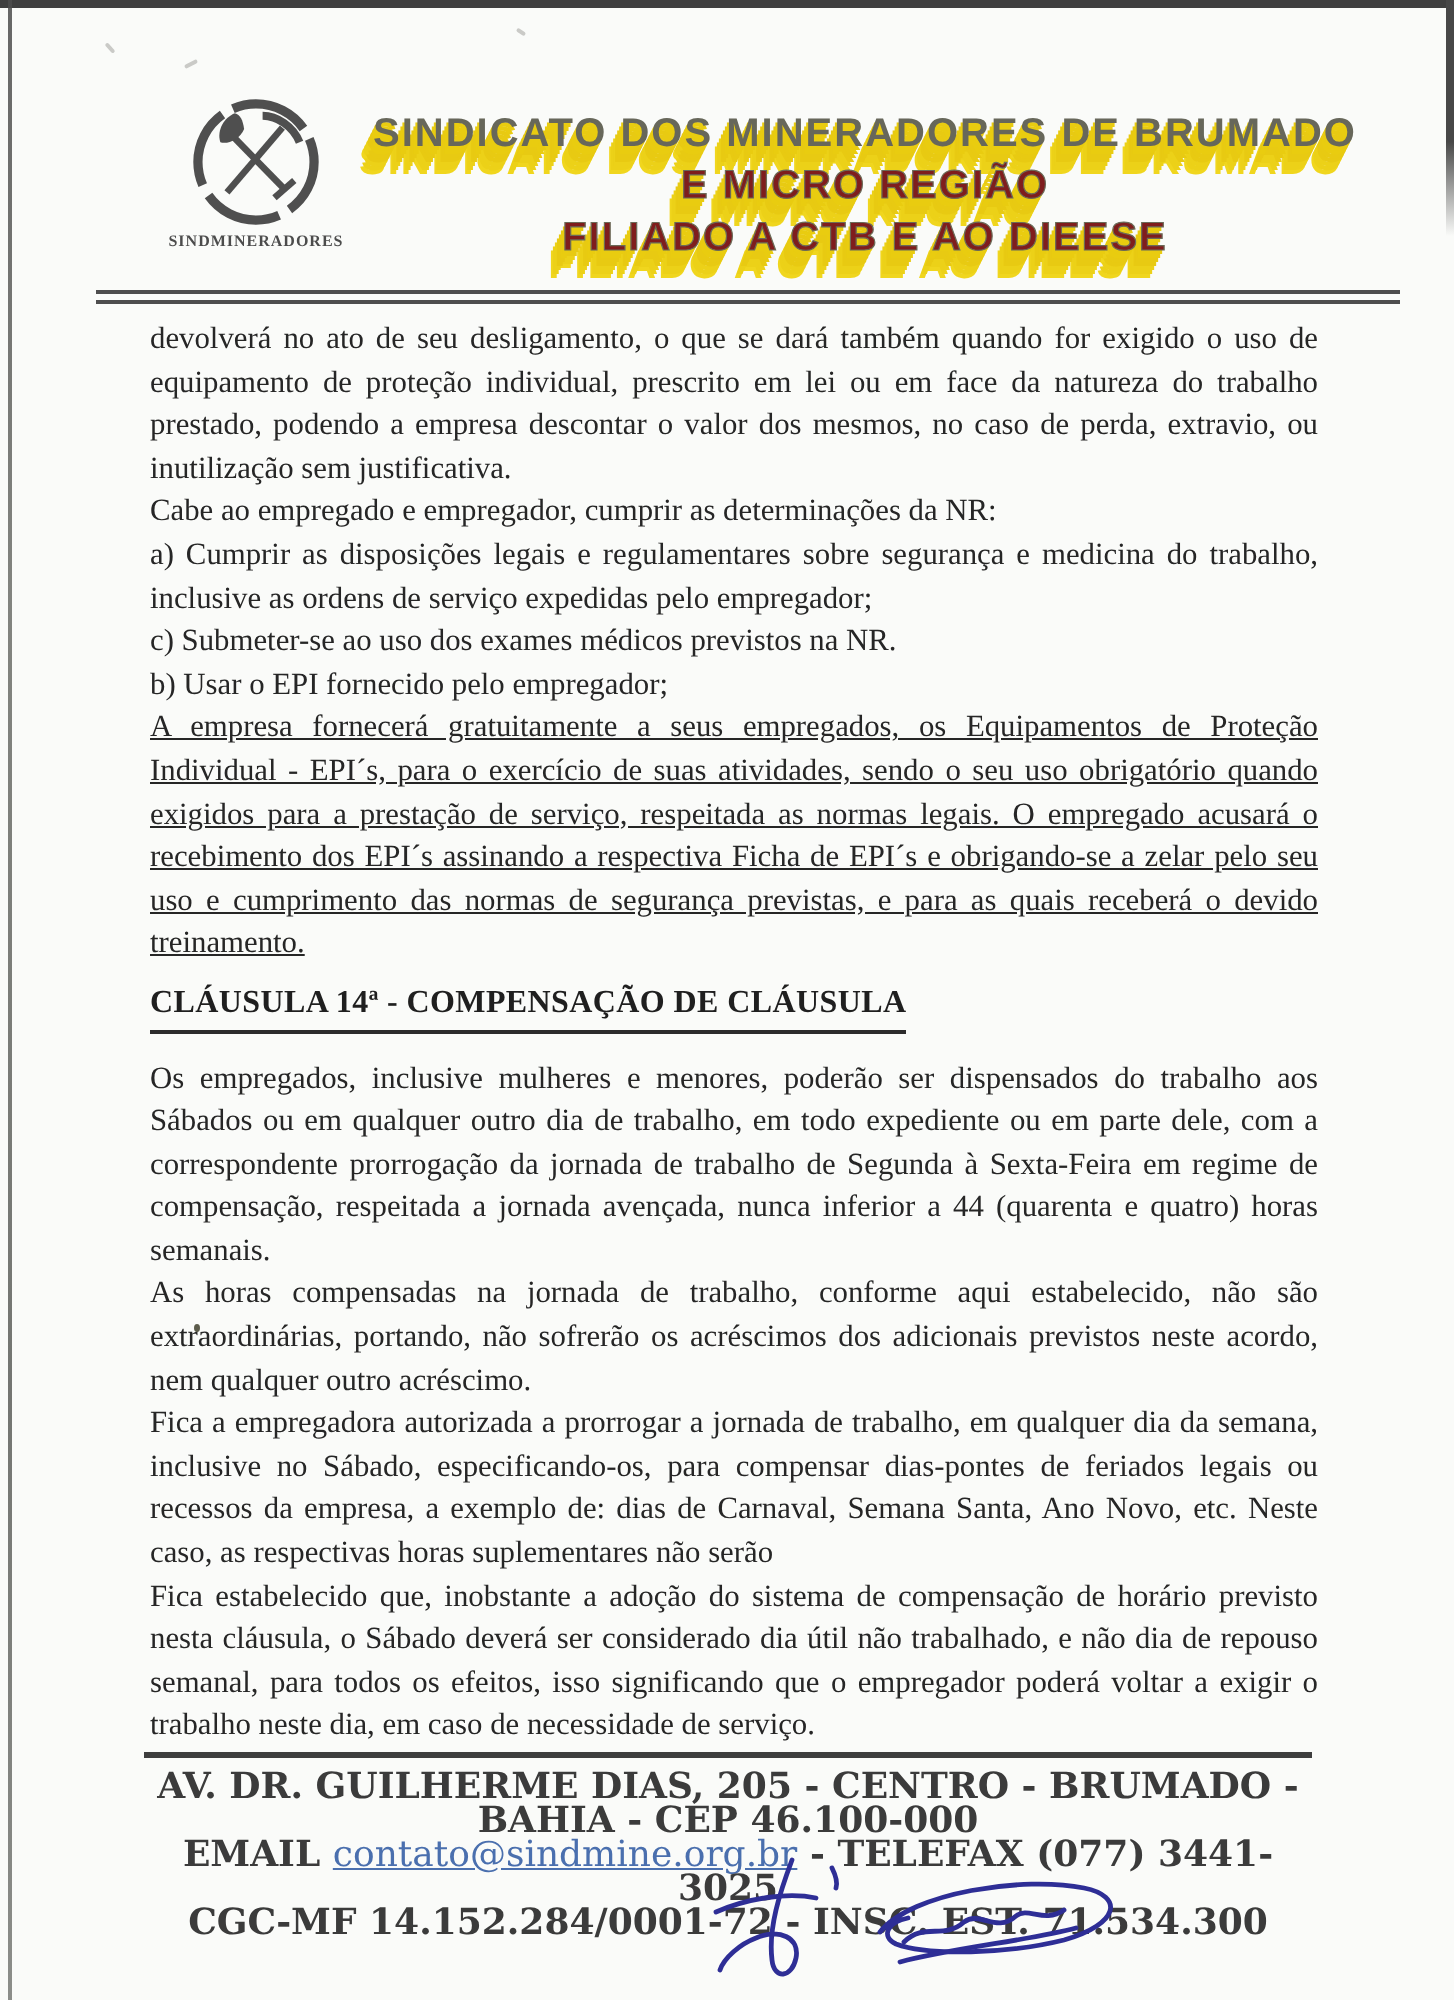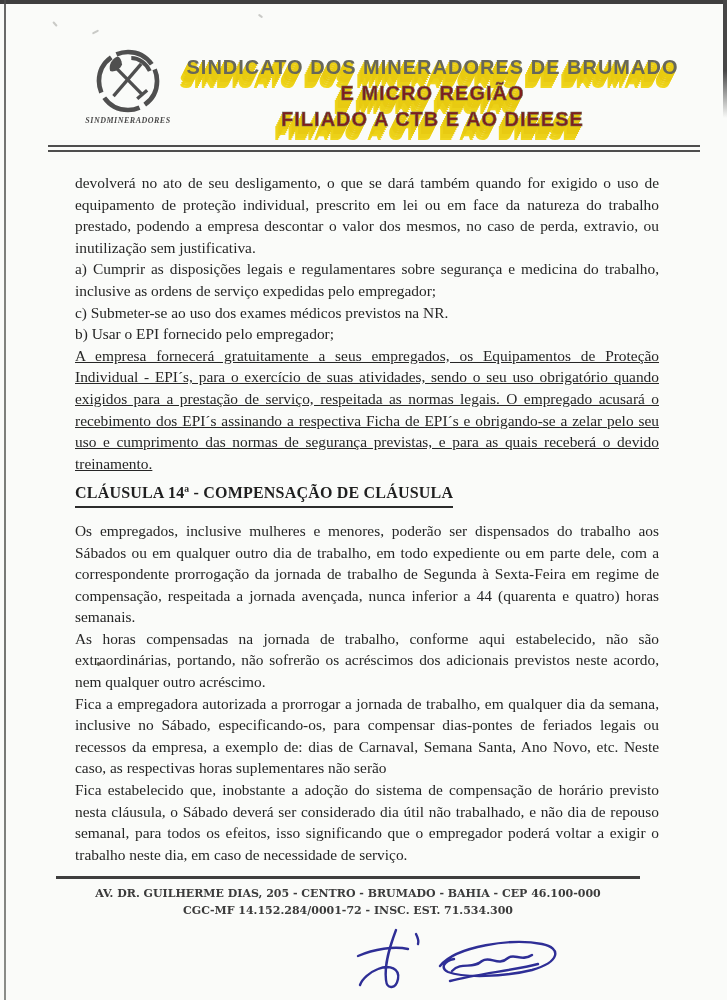--- a/index.html
+++ b/index.html
@@ -21,45 +21,45 @@
   .pencil-mark{position:absolute;background:#9a9a96;opacity:.5;border-radius:1px;}
   .m1{left:52px;top:23px;width:6px;height:2px;transform:rotate(48deg);}
   .m2{left:92px;top:31px;width:7px;height:2px;transform:rotate(-28deg);}
   .m3{left:258px;top:15px;width:5px;height:2px;transform:rotate(35deg);}
 
   
   .header{position:absolute;top:40px;left:0;width:727px;display:flex;align-items:flex-start;}
   .logo-wrap{margin-left:80px;width:96px;text-align:center;flex:none;}
   .logo-svg{width:66px;height:66px;display:block;margin:8px auto 2px;}
   .logo-caption{font-family:"Liberation Serif",serif;font-weight:bold;font-size:8px;
-    letter-spacing:.5px;color:#4c4c4c;white-space:nowrap;font-style:italic;}
+    letter-spacing:.5px;color:#4c4c4c;white-space:nowrap;}
   .titles{flex:1;text-align:center;padding-right:38px;padding-top:14px;}
   .brand-line{
     font-family:"Liberation Sans",sans-serif;font-weight:bold;
     font-size:20px;line-height:26px;letter-spacing:1px;
     color:#67675a;white-space:nowrap;
     text-shadow:-1px 2px 0 #e9cc10,-2px 4px 0 #e9cc10,-3px 6px 0 #e8ca12,
                 -4px 8px 0 #e8ca12,-5px 10px 0 #ecd118,-6px 12px 0 #ecd118,-7px 14px 0 #f0d61e;
   }
   .brand-line.gold{color:#7f1d1d;-webkit-text-stroke:.6px #6b6b58;}
   .header-rule{position:absolute;top:145px;left:48px;width:652px;height:3px;
     border-top:2px solid #4e4e4e;border-bottom:2px solid #4e4e4e;}
 
   
-  .content{position:absolute;top:172px;left:75px;width:584px;
+  .content{position:absolute;top:159px;left:75px;width:584px;
     font-size:15.4px;line-height:21.6px;color:#262626;text-align:justify;}
   .content p{margin:0;}
   .content p.gap-before{text-decoration:underline;}
   .clause-heading{margin:8px 0 12px;font-weight:bold;font-size:16px;letter-spacing:.2px;color:#1f1f1f;}
   .clause-heading span{border-bottom:2px solid #2c2c2c;padding-bottom:2px;display:inline-block;}
   .ink-dot{position:absolute;left:97px;top:662px;width:3px;height:4px;background:#35351f;border-radius:50%;opacity:.8;}
 
   
-  .footer{position:absolute;top:876px;left:56px;width:584px;text-align:center;
-    font-family:"DejaVu Serif",serif;font-weight:bold;font-size:11px;
+  .footer{position:absolute;top:876px;left:72px;width:584px;text-align:center;
+    font-family:"DejaVu Serif",serif;font-weight:bold;font-size:18px;
     line-height:17px;color:#3b3b3b;}
   .footer-rule{height:3px;background:#3e3e3e;margin-bottom:6px;}
   .footer a{color:#4a6fae;text-decoration:underline;font-weight:normal;}
   .signature{position:absolute;left:352px;top:926px;width:216px;height:72px;}
 </style>
 </head>
 <body>
 
 <div class="page">
 
@@ -92,39 +92,45 @@
     <div class="titles">
       <div class="brand-line">SINDICATO DOS MINERADORES DE BRUMADO</div>
       <div class="brand-line gold">E MICRO REGIÃO</div>
       <div class="brand-line gold">FILIADO A CTB E AO DIEESE</div>
     </div>
   </div>
   <div class="header-rule"></div>
 
   <div class="content">
     <p>devolverá no ato de seu desligamento, o que se dará também quando for exigido o uso de equipamento de proteção individual, prescrito em lei ou em face da natureza do trabalho prestado, podendo a empresa descontar o valor dos mesmos, no caso de perda, extravio, ou inutilização sem justificativa.</p>
+    <p>Cabe ao empregado e empregador, cumprir as determinações da NR:</p>
     <p>a) Cumprir as disposições legais e regulamentares sobre segurança e medicina do trabalho, inclusive as ordens de serviço expedidas pelo empregador;</p>
     <p>c) Submeter-se ao uso dos exames médicos previstos na NR.</p>
     <p>b) Usar o EPI fornecido pelo empregador;</p>
     <p class="gap-before">A empresa fornecerá gratuitamente a seus empregados, os Equipamentos de Proteção Individual - EPI´s, para o exercício de suas atividades, sendo o seu uso obrigatório quando exigidos para a prestação de serviço, respeitada as normas legais. O empregado acusará o recebimento dos EPI´s assinando a respectiva Ficha de EPI´s e obrigando-se a zelar pelo seu uso e cumprimento das normas de segurança previstas, e para as quais receberá o devido treinamento.</p>
 
     <div class="clause-heading">
       <span>CLÁUSULA 14ª - COMPENSAÇÃO DE CLÁUSULA</span>
     </div>
 
     <p>Os empregados, inclusive mulheres e menores, poderão ser dispensados do trabalho aos Sábados ou em qualquer outro dia de trabalho, em todo expediente ou em parte dele, com a correspondente prorrogação da jornada de trabalho de Segunda à Sexta-Feira em regime de compensação, respeitada a jornada avençada, nunca inferior a 44 (quarenta e quatro) horas semanais.</p>
     <p>As horas compensadas na jornada de trabalho, conforme aqui estabelecido, não são extraordinárias, portando, não sofrerão os acréscimos dos adicionais previstos neste acordo, nem qualquer outro acréscimo.</p>
     <p>Fica a empregadora autorizada a prorrogar a jornada de trabalho, em qualquer dia da semana, inclusive no Sábado, especificando-os, para compensar dias-pontes de feriados legais ou recessos da empresa, a exemplo de: dias de Carnaval, Semana Santa, Ano Novo, etc. Neste caso, as respectivas horas suplementares não serão</p>
     <p>Fica estabelecido que, inobstante a adoção do sistema de compensação de horário previsto nesta cláusula, o Sábado deverá ser considerado dia útil não trabalhado, e não dia de repouso semanal, para todos os efeitos, isso significando que o empregador poderá voltar a exigir o trabalho neste dia, em caso de necessidade de serviço.</p>
   </div>
   <div class="ink-dot"></div>
 
   <div class="footer">
     <div class="footer-rule"></div>
     <div>AV. DR. GUILHERME DIAS, 205 - CENTRO - BRUMADO - BAHIA - CEP 46.100-000</div>
+    <div>
+      <span>EMAIL</span>
+      <a href="#">contato@sindmine.org.br</a>
+      <span>- TELEFAX (077) 3441-3025</span>
+    </div>
     <div>CGC-MF 14.152.284/0001-72 - INSC. EST. 71.534.300</div>
   </div>
 
   <svg class="signature" viewBox="0 0 216 72">
     <g stroke="#2e2e96" stroke-width="2.4" fill="none" stroke-linecap="round">
       <path d="M44 4 C 38 20, 32 38, 34 54 C 35 64, 44 63, 46 53 C 48 43, 38 38, 26 43 C 18 46, 10 53, 8 59"></path>
       <path d="M6 30 C 22 23, 42 20, 56 23"></path>
       <path d="M64 8 C 66 12, 67 15, 66 18"></path>
       <path d="M88 40 C 104 20, 160 12, 190 18 C 210 22, 208 36, 180 44 C 152 51, 112 52, 96 46 C 88 42, 92 35, 102 33"></path>
       <path d="M100 45 C 110 35, 120 44, 130 35 C 138 29, 146 41, 156 32 C 162 27, 170 36, 180 29"></path>

